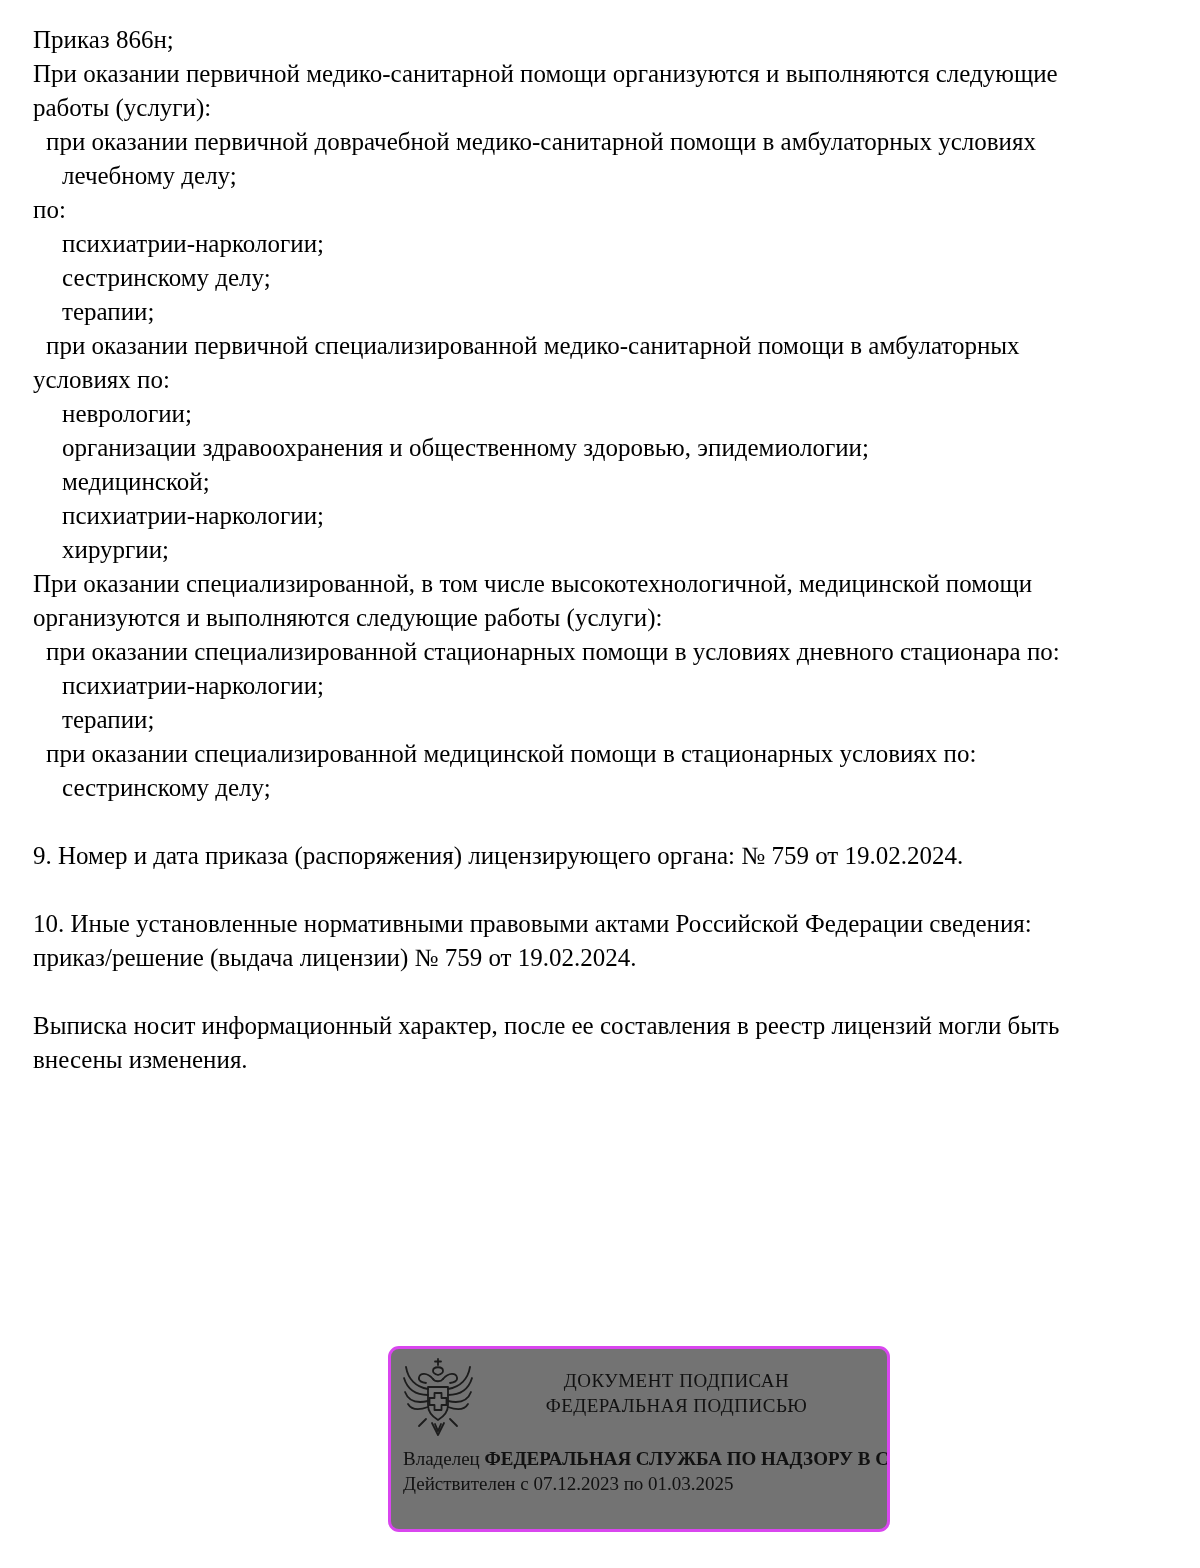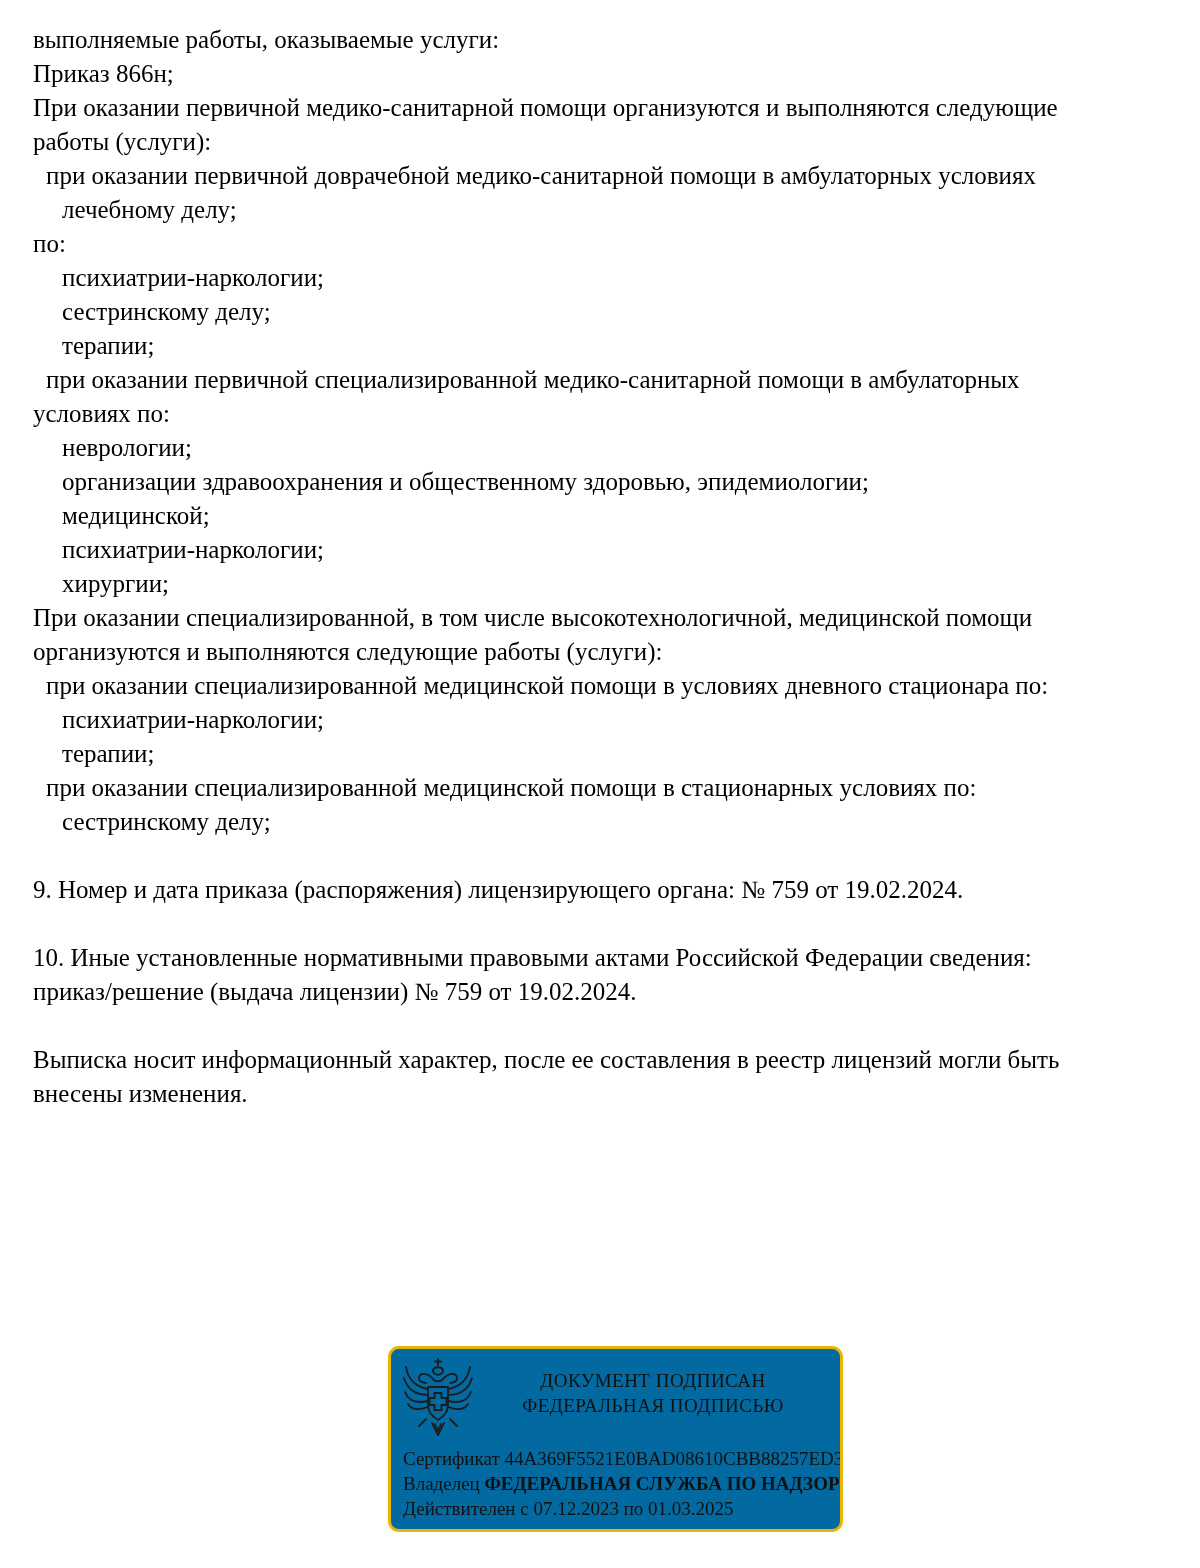--- a/index.html
+++ b/index.html
@@ -28,26 +28,26 @@
   }
   .line { white-space: nowrap; }
   .ind1 { padding-left: 13px; }
   .ind2 { padding-left: 29px; }
 
   
   .stamp {
     position: absolute;
     left: 388px;
     top: 1346px;
-    width: 455px;
+    width: 502px;
     height: 186px;
     box-sizing: border-box;
-    border: 3px solid #eab308;
+    border: 3px solid #d946ef;
     border-radius: 11px;
-    background: #0369a1;
+    background: #737373;
     overflow: hidden;
   }
   .stamp-top {
     display: flex;
     align-items: flex-start;
     height: 97px;
   }
   .emblem {
     flex: 0 0 auto;
     margin: 8px 0 0 11px;
@@ -73,40 +73,39 @@
   }
   .stamp-info .info-line { overflow: hidden; }
   .owner-value { font-weight: 700; }
 </style>
 </head>
 <body>
 
 <div class="page">
 
   <div class="doc-text">
-      <div class="line ind0">выполняемые работы, оказываемые услуги:</div>
       <div class="line ind0">Приказ 866н;</div>
       <div class="line ind0">При оказании первичной медико-санитарной помощи организуются и выполняются следующие</div>
       <div class="line ind0">работы (услуги):</div>
       <div class="line ind1">при оказании первичной доврачебной медико-санитарной помощи в амбулаторных условиях</div>
       <div class="line ind2">лечебному делу;</div>
       <div class="line ind0">по:</div>
       <div class="line ind2">психиатрии-наркологии;</div>
       <div class="line ind2">сестринскому делу;</div>
       <div class="line ind2">терапии;</div>
       <div class="line ind1">при оказании первичной специализированной медико-санитарной помощи в амбулаторных</div>
       <div class="line ind0">условиях по:</div>
       <div class="line ind2">неврологии;</div>
       <div class="line ind2">организации здравоохранения и общественному здоровью, эпидемиологии;</div>
       <div class="line ind2">медицинской;</div>
       <div class="line ind2">психиатрии-наркологии;</div>
       <div class="line ind2">хирургии;</div>
       <div class="line ind0">При оказании специализированной, в том числе высокотехнологичной, медицинской помощи</div>
       <div class="line ind0">организуются и выполняются следующие работы (услуги):</div>
-      <div class="line ind1">при оказании специализированной медицинской помощи в условиях дневного стационара по:</div>
+      <div class="line ind1">при оказании специализированной стационарных помощи в условиях дневного стационара по:</div>
       <div class="line ind2">психиатрии-наркологии;</div>
       <div class="line ind2">терапии;</div>
       <div class="line ind1">при оказании специализированной медицинской помощи в стационарных условиях по:</div>
       <div class="line ind2">сестринскому делу;</div>
       <div class="line ind0">&nbsp;</div>
       <div class="line ind0">9. Номер и дата приказа (распоряжения) лицензирующего органа: № 759 от 19.02.2024.</div>
       <div class="line ind0">&nbsp;</div>
       <div class="line ind0">10. Иные установленные нормативными правовыми актами Российской Федерации сведения:</div>
       <div class="line ind0">приказ/решение (выдача лицензии) № 759 от 19.02.2024.</div>
       <div class="line ind0">&nbsp;</div>
@@ -138,19 +137,18 @@
             <path d="M24 62 l-7 7 M48 62 l7 7"></path>
           </g>
         </svg>
       </div>
       <div class="stamp-title">
         <div>ДОКУМЕНТ ПОДПИСАН</div>
         <div>ФЕДЕРАЛЬНАЯ ПОДПИСЬЮ</div>
       </div>
     </div>
     <div class="stamp-info">
-      <div class="info-line"><span>Сертификат</span> <span>44A369F5521E0BAD08610CBB88257ED3</span></div>
       <div class="info-line"><span>Владелец</span> <span class="owner-value">ФЕДЕРАЛЬНАЯ СЛУЖБА ПО НАДЗОРУ В СФ</span></div>
       <div class="info-line">Действителен с 07.12.2023 по 01.03.2025</div>
     </div>
   </div>
 
 </div>
 
 </body></html>

